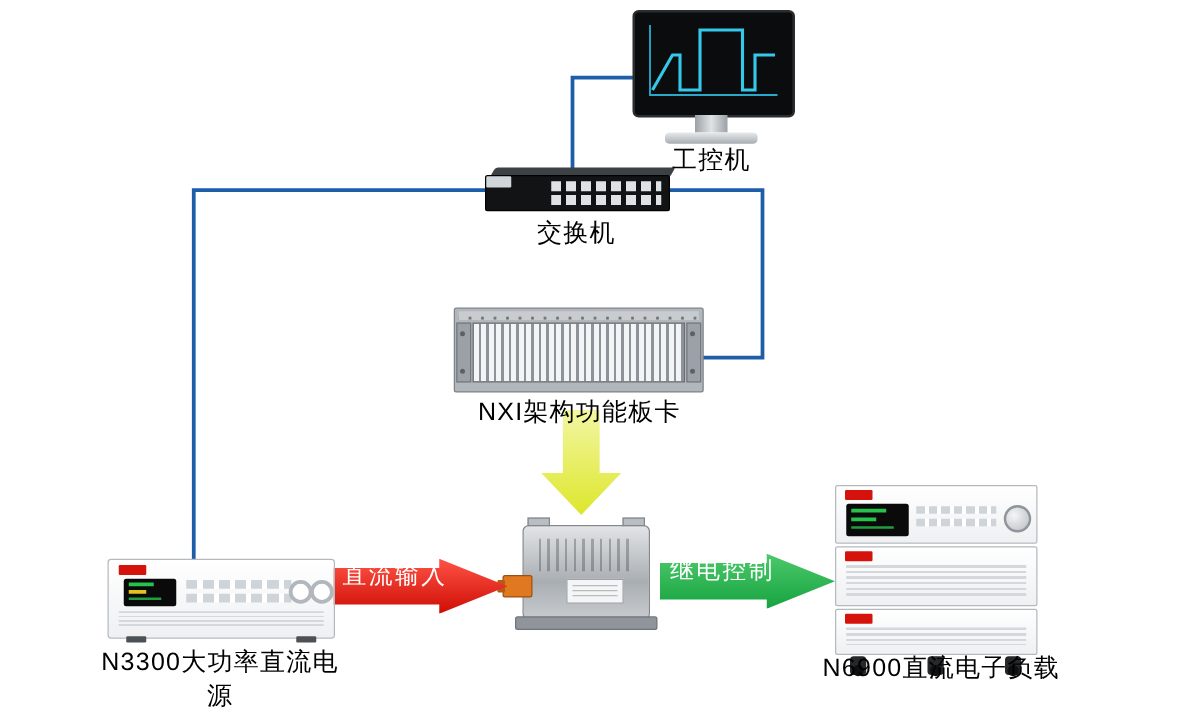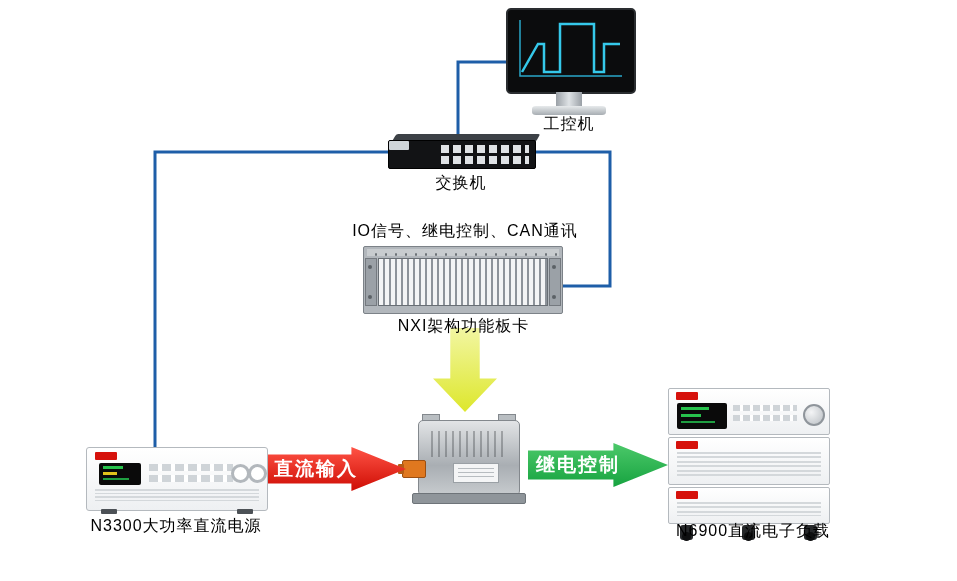--- a/index.html
+++ b/index.html
@@ -5,21 +5,21 @@
   html,body{margin:0;padding:0;background:#fff;}
   .canvas{position:relative;width:957px;height:581px;background:#ffffff;overflow:hidden;
           font-family:"Liberation Sans", sans-serif;}
   .abs{position:absolute;}
   svg{display:block;}
 
   
   #connectors{position:absolute;left:0;top:0;z-index:0;}
 
   
-  .dlabel{position:absolute;text-align:center;font-size:16px;color:#000;z-index:5;letter-spacing:1px;}
+  .dlabel{position:absolute;text-align:center;font-size:20px;color:#000;z-index:5;letter-spacing:1px;}
 
   
   .monitor-screen{left:506px;top:8px;width:126px;height:82px;background:#0b0c0d;
                   border:2px solid #2a2d30;border-radius:5px;z-index:2;}
   .monitor-neck{left:556px;top:92px;width:26px;height:14px;z-index:2;
                 background:linear-gradient(90deg,#9aa0a6,#dfe3e6,#9aa0a6);}
   .monitor-base{left:532px;top:106px;width:74px;height:9px;border-radius:4px/3px;z-index:2;
                 background:linear-gradient(180deg,#e7eaec,#a7adb2);}
 
   
@@ -65,22 +65,22 @@
   .dut-flange{position:absolute;left:0;right:0;bottom:0;height:9px;background:#8f959a;
               border:1px solid #6e7479;border-radius:2px;}
   .dut-tab{position:absolute;top:0;width:16px;height:8px;background:#b9bec2;border:1px solid #83888d;}
   .dut-tab.t1{left:10px;} .dut-tab.t2{right:10px;}
   .dut-conn{position:absolute;left:-10px;top:46px;width:22px;height:16px;background:#e0781f;
             border:1px solid #9c4f12;border-radius:2px;z-index:4;}
   .dut-conn:after{content:"";position:absolute;left:-5px;top:3px;width:6px;height:10px;
                   background:#b55c14;border-radius:1px;}
 
   
-  .flow-arrow{position:absolute;width:140px;height:44px;z-index:3;display:flex;align-items:center;
-              color:#fff;font-weight:bold;font-size:19px;letter-spacing:2px;padding-left:8px;
+  .flow-arrow{position:absolute;width:140px;height:44px;z-index:3;display:flex;
+              color:#fff;font-weight:normal;font-size:19px;letter-spacing:2px;padding-left:8px;
               box-sizing:border-box;
               clip-path:polygon(0 17%,61% 17%,61% 0,100% 50%,61% 100%,61% 83%,0 83%);}
   .flow-arrow.red{left:266px;top:447px;background:linear-gradient(180deg,#ff5346,#ce0d04);}
   .flow-arrow.green{left:528px;top:443px;background:linear-gradient(180deg,#4cc96a,#17a340);}
 
   
   .psu{left:86px;top:447px;width:180px;height:62px;z-index:3;border:1px solid #b4b9be;border-radius:3px;
        background:linear-gradient(180deg,#ffffff,#eef0f2);}
   .psu-logo{position:absolute;left:8px;top:4px;width:22px;height:8px;background:#d6120c;border-radius:1px;}
   .psu-display{position:absolute;left:12px;top:15px;width:42px;height:22px;background:#0a0a0a;border-radius:2px;}
@@ -145,21 +145,20 @@
   <div class="dlabel" style="left:519px;top:114px;width:100px;">工控机</div>
 
   <div class="abs switch-top"></div>
   <div class="abs switch-body">
     <div class="switch-sticker"></div>
     <div class="port-row r1"></div>
     <div class="port-row r2"></div>
   </div>
   <div class="dlabel" style="left:411px;top:173px;width:100px;">交换机</div>
 
-  <div class="dlabel" style="left:330px;top:221px;width:270px;">IO信号、继电控制、CAN通讯</div>
 
   <div class="abs rack">
     <div class="rack-toprail"></div>
     <div class="rack-cards"></div>
     <div class="rack-ear left">
         <i class="t"></i>
         <i class="b"></i>
       </div>
     <div class="rack-ear right">
         <i class="t"></i>

